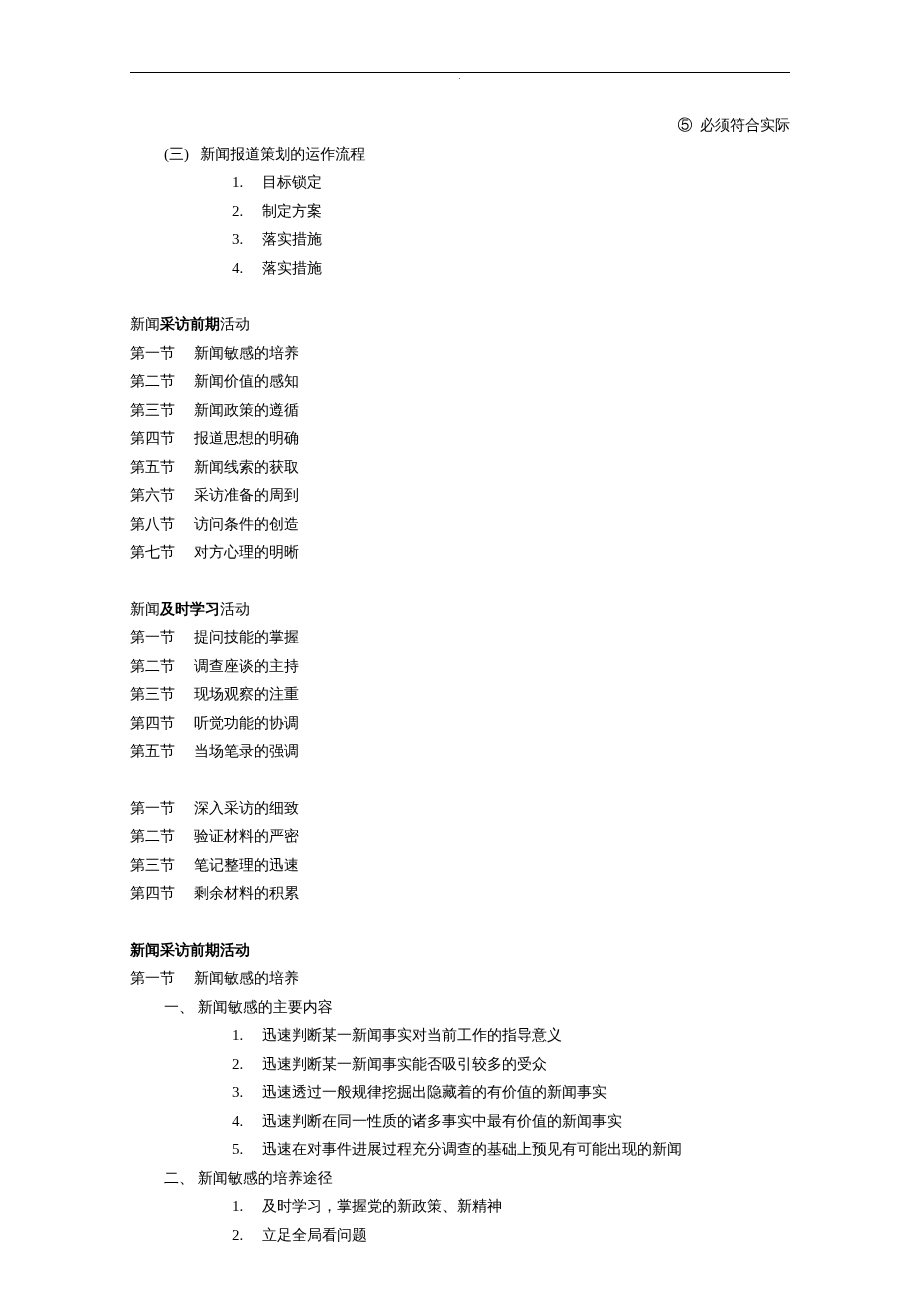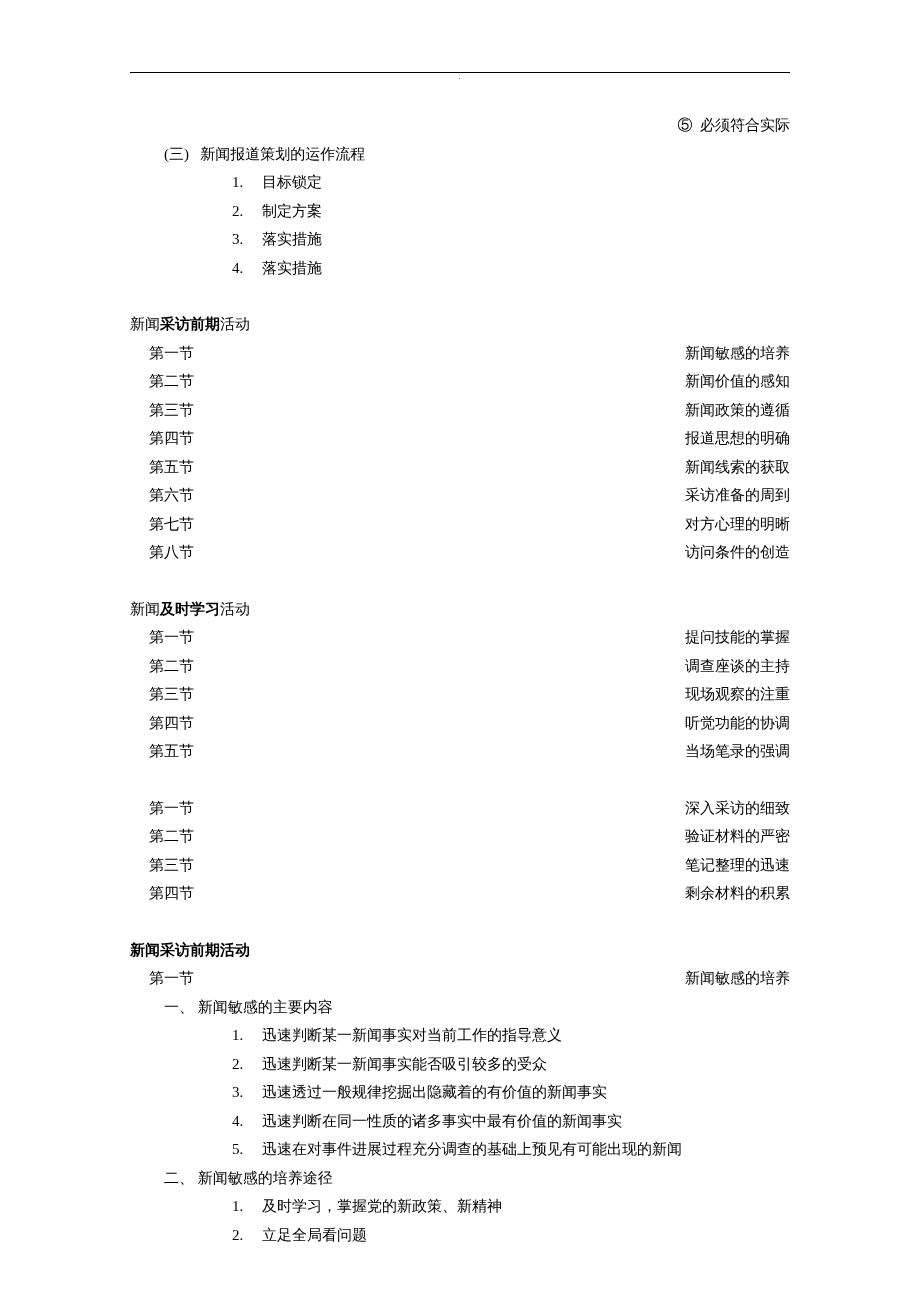--- a/index.html
+++ b/index.html
@@ -48,21 +48,20 @@
       white-space: pre;
     }
     .bold {
       font-weight: bold;
     }
     .spacer {
       height: 28px;
     }
     .section-list .row {
       display: flex;
-      text-align: right;
     }
     .section-list .col-label {
       width: 64px;
       flex: 0 0 64px;
     }
     .section-list .col-content {
       flex: 1;
     }
     .num-list .row {
       display: flex;
@@ -134,27 +133,27 @@
       </div>
     <div class="row">
         <span class="col-label">第五节</span>
         <span class="col-content">新闻线索的获取</span>
       </div>
     <div class="row">
         <span class="col-label">第六节</span>
         <span class="col-content">采访准备的周到</span>
       </div>
     <div class="row">
+        <span class="col-label">第八节</span>
+        <span class="col-content">访问条件的创造</span>
+      </div>
+    <div class="row">
         <span class="col-label">第七节</span>
         <span class="col-content">对方心理的明晰</span>
       </div>
-    <div class="row">
-        <span class="col-label">第八节</span>
-        <span class="col-content">访问条件的创造</span>
-      </div>
   </div>
 
   <div class="spacer"></div>
 
   <div class="toc-heading">
     <span class="nobold">新闻</span><span class="bold">及时学习</span><span class="nobold">活动</span>
   </div>
   <div class="section-list">
     <div class="row">
         <span class="col-label">第一节</span>

